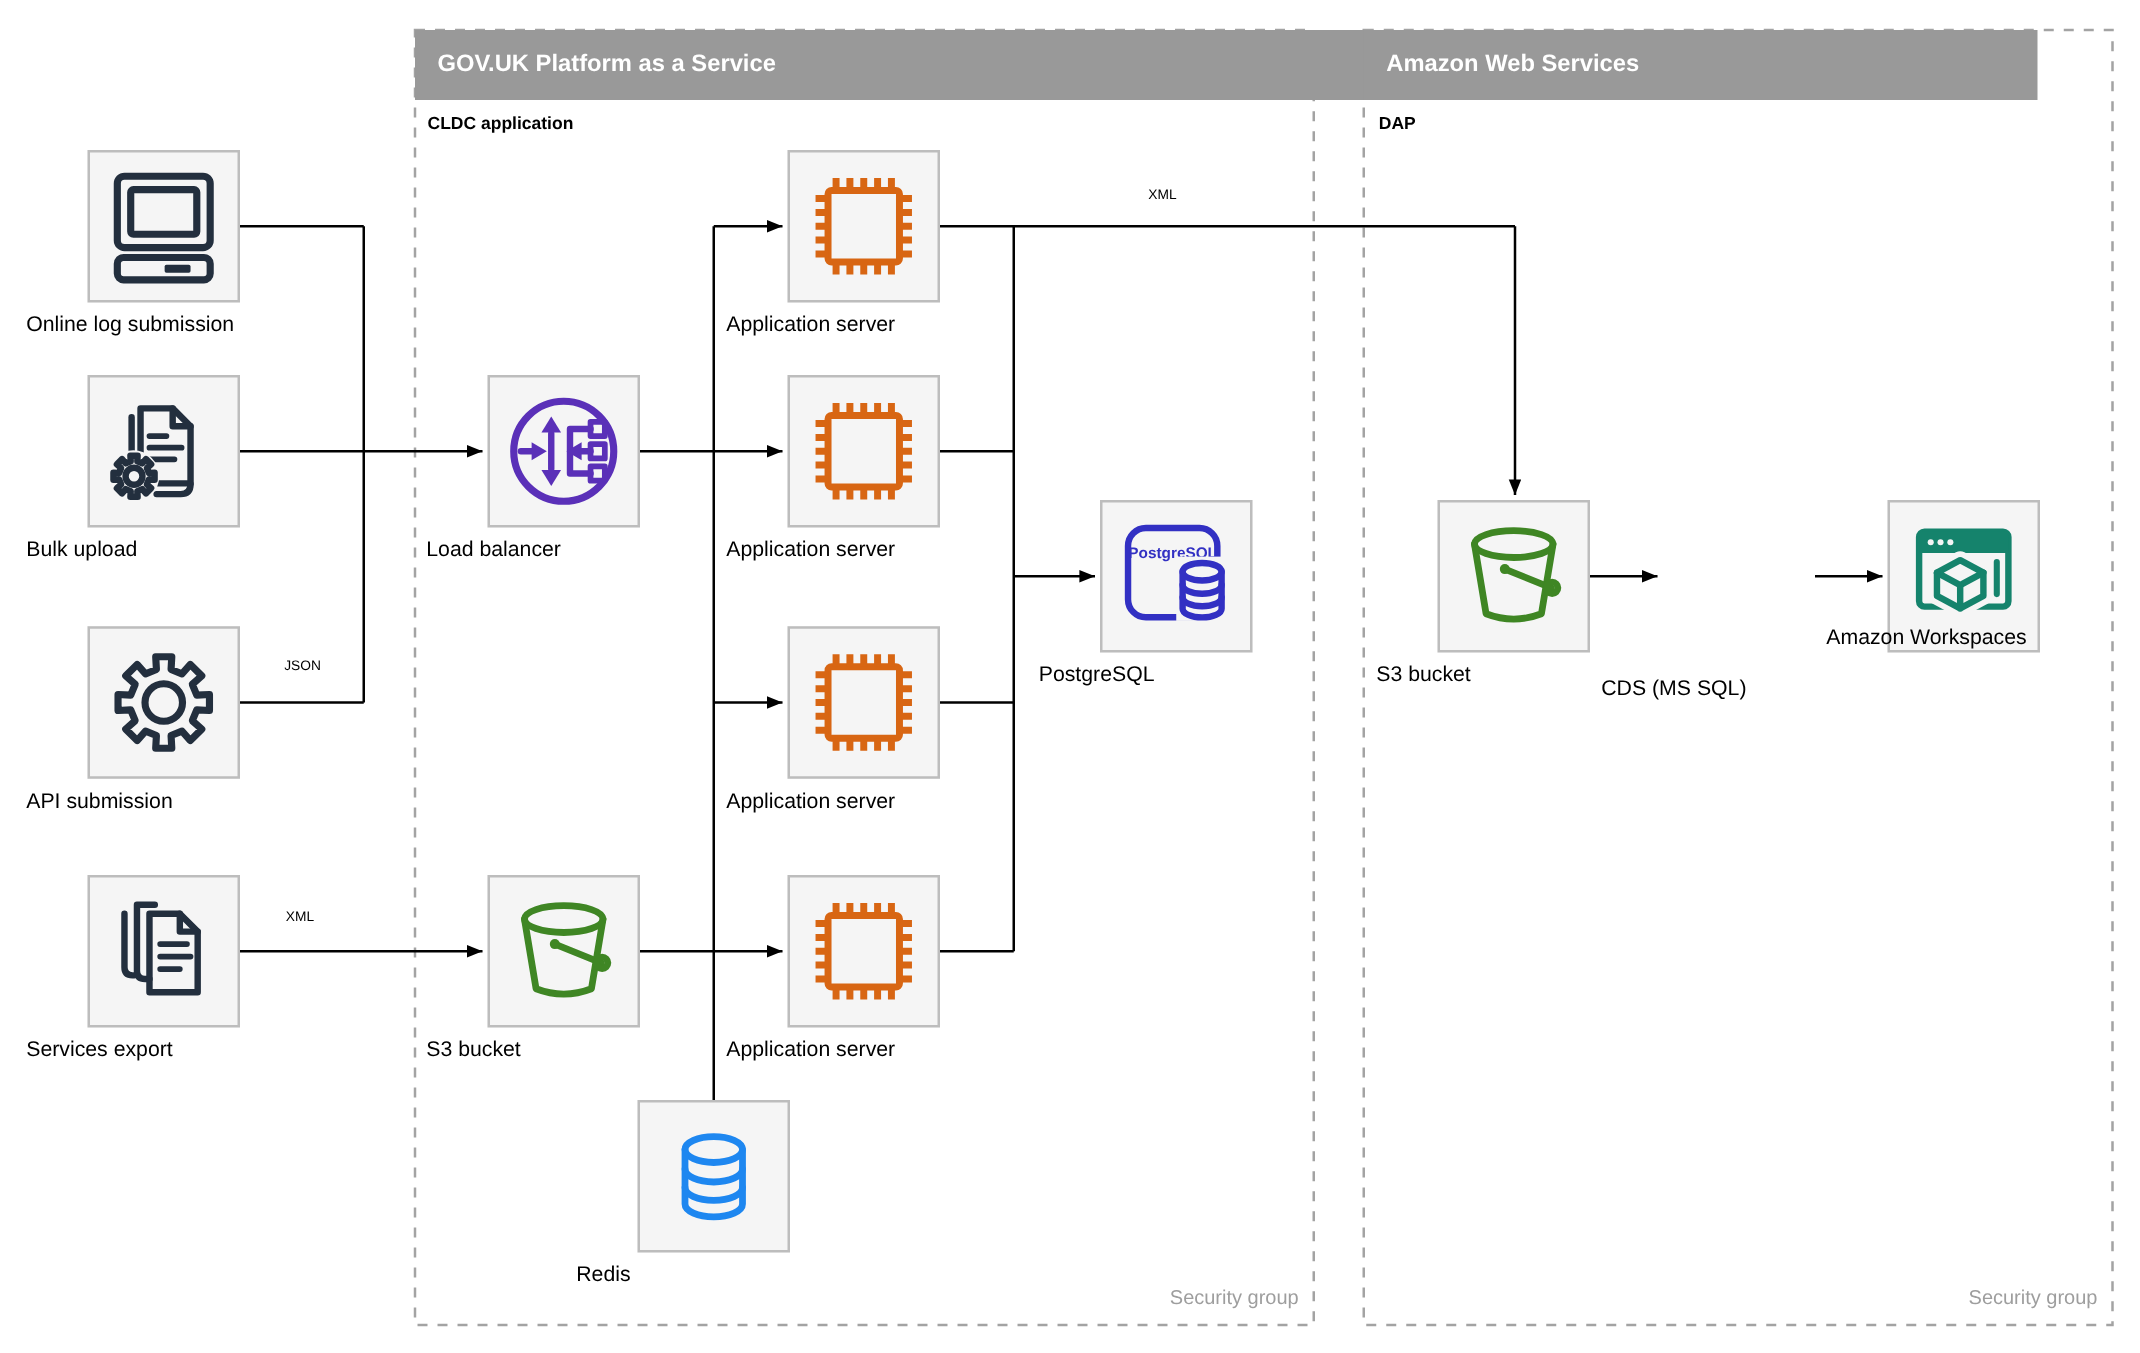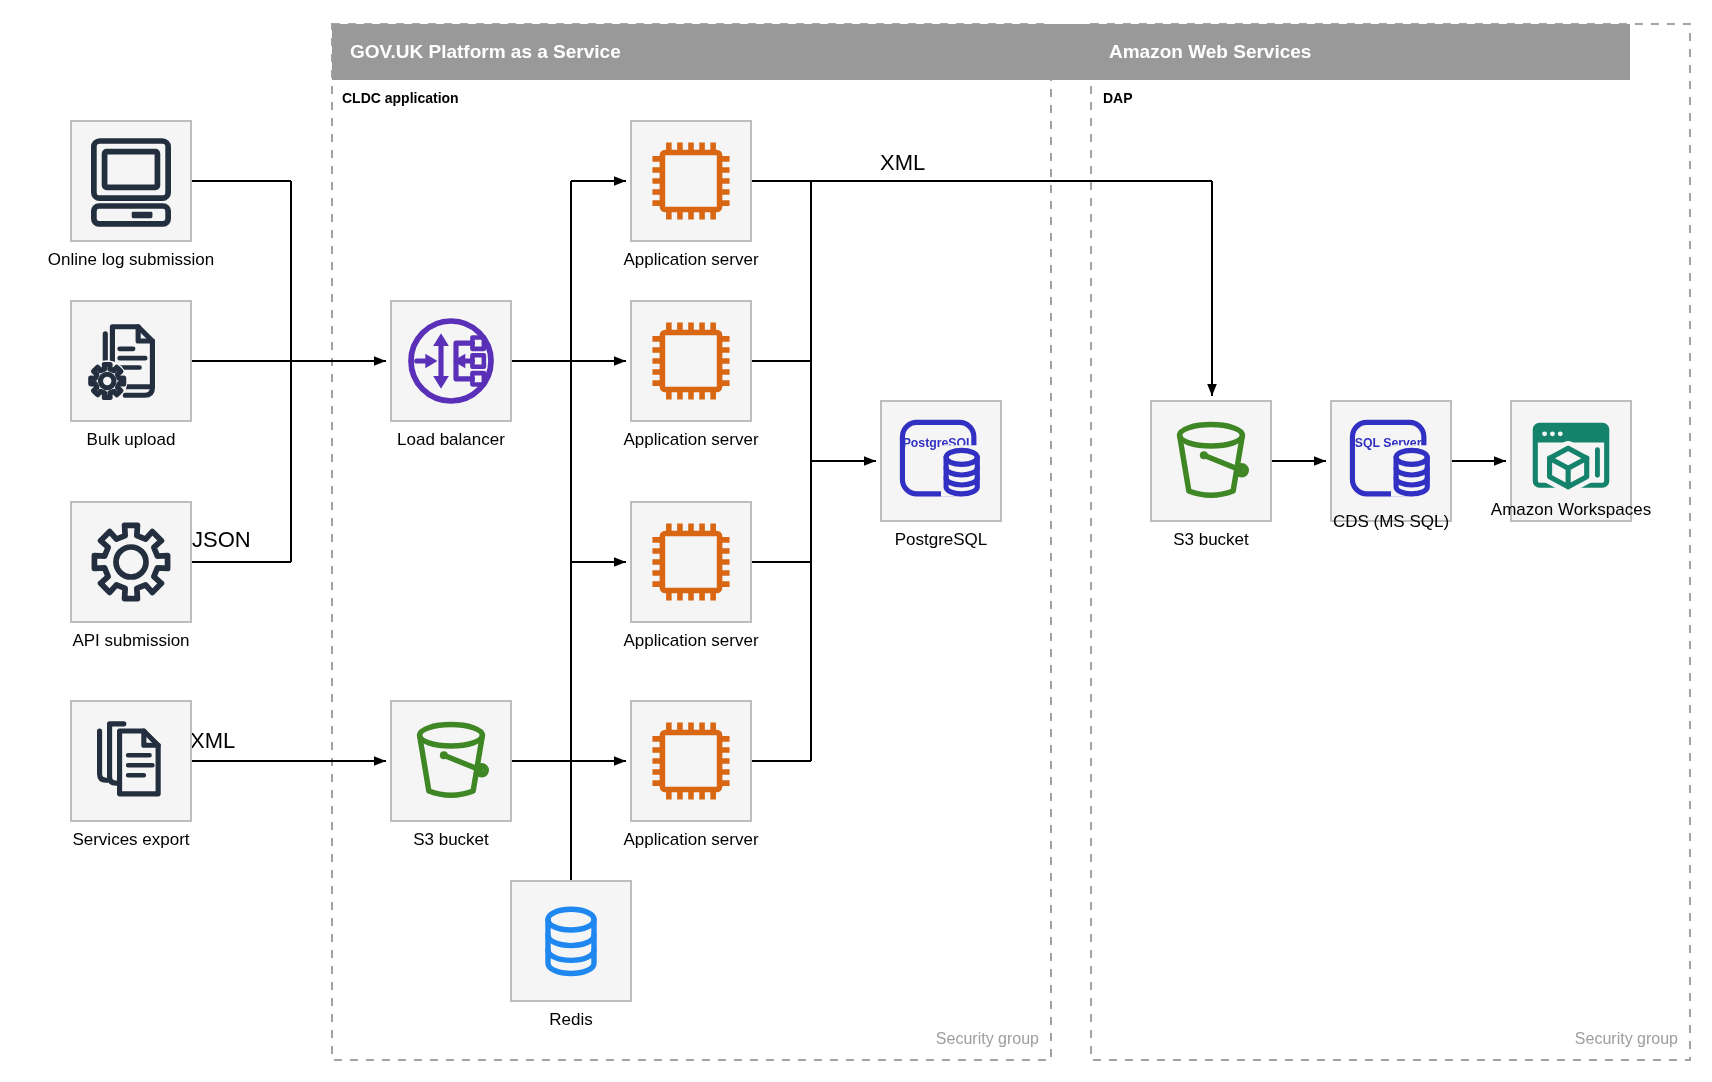--- a/index.html
+++ b/index.html
@@ -11,22 +11,22 @@
   html,body{margin:0;padding:0;background:#ffffff;}
   .canvas{position:relative;width:1712px;height:1082px;background:#ffffff;overflow:hidden;
           font-family:"Liberation Sans", sans-serif;}
   .layer{position:absolute;left:0;top:0;width:1712px;height:1082px;}
   .hdr{position:absolute;height:56px;background:var(--header_gray);display:flex;align-items:center;z-index:3;}
   .hdr span{color:#ffffff;font-size:19px;font-weight:bold;padding-left:18px;white-space:nowrap;}
   .sublabel{position:absolute;font-size:14px;font-weight:bold;color:#000;z-index:3;white-space:nowrap;}
   .footer{position:absolute;font-size:16px;color:var(--security_gray);text-align:right;z-index:3;white-space:nowrap;}
   .node{position:absolute;width:118px;height:118px;background:var(--box_fill);
         border:2px solid var(--box_border);display:flex;align-items:center;justify-content:center;z-index:2;}
-  .node-label{position:absolute;width:220px;text-align:center;font-size:17px;color:var(--label);z-index:2;white-space:nowrap;}
-  .edge-label{position:absolute;width:100px;font-size:22px;color:var(--label);z-index:2;}
+  .node-label{position:absolute;width:220px;text-align:left;font-size:17px;color:var(--label);z-index:2;white-space:nowrap;}
+  .edge-label{position:absolute;width:100px;text-align:center;font-size:11px;color:var(--label);z-index:2;}
   .icon{width:100px;height:100px;overflow:visible;}
   .ic{fill:none;stroke-linecap:round;stroke-linejoin:round;}
   .butt{stroke-linecap:butt;}
   .navy{stroke:var(--navy);color:var(--navy);}
   .orange{stroke:var(--orange);color:var(--orange);}
   .purple{stroke:var(--purple);color:var(--purple);}
   .green{stroke:var(--green);color:var(--green);}
   .indigo{stroke:var(--indigo);color:var(--indigo);}
   .teal{stroke:var(--teal);color:var(--teal);}
   .rblue{stroke:var(--redis_blue);color:var(--redis_blue);}
@@ -227,29 +227,21 @@
   </div>
   <div class="node-label" style="left:461px;top:1010px;">Redis</div>
 
   <div class="node" style="left:1150px;top:400px;">
     <svg class="icon ic green" viewBox="0 0 70 70">
       <use href="#g-bucket" stroke-width="3.8"></use>
     </svg>
   </div>
   <div class="node-label" style="left:1101px;top:530px;">S3 bucket</div>
 
-  <div class="node" style="left:1330px;top:400px;">
-    <svg class="icon ic indigo" viewBox="0 0 70 70">
-      <rect x="8" y="8" width="50" height="50" rx="10" stroke-width="3.6"></rect>
-      <text class="icon-text" x="33" y="25">SQL Server</text>
-      <rect class="halof" x="35" y="24" width="28" height="36"></rect>
-      <use href="#g-cyl" transform="translate(37,27) scale(0.78)" stroke-width="4.6"></use>
-    </svg>
-  </div>
-  <div class="node-label" style="left:1281px;top:512px;">CDS (MS SQL)</div>
+  <div class="node-label" style="left:1281px;top:541px;">CDS (MS SQL)</div>
 
   <div class="node" style="left:1510px;top:400px;">
     <svg class="icon ic teal" viewBox="0 0 70 70">
       <rect x="10" y="10" width="50" height="42" rx="3" stroke-width="3.6"></rect>
       <path class="fillcur" d="M10,22 v-9 a3,3 0 0 1 3,-3 h44 a3,3 0 0 1 3,3 v9 z"></path>
       <circle cx="16.5" cy="16" r="1.7" fill="#F5F5F5" stroke="none"></circle>
       <circle cx="22" cy="16" r="1.7" fill="#F5F5F5" stroke="none"></circle>
       <circle cx="27.5" cy="16" r="1.7" fill="#F5F5F5" stroke="none"></circle>
       <path d="M53.5,27 V45" stroke-width="3.4"></path>
       <g class="halo" stroke-width="10" fill="none">

